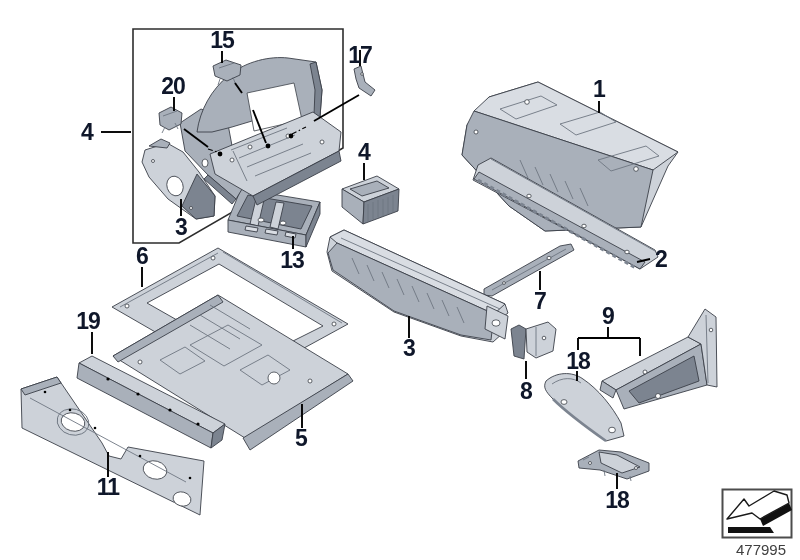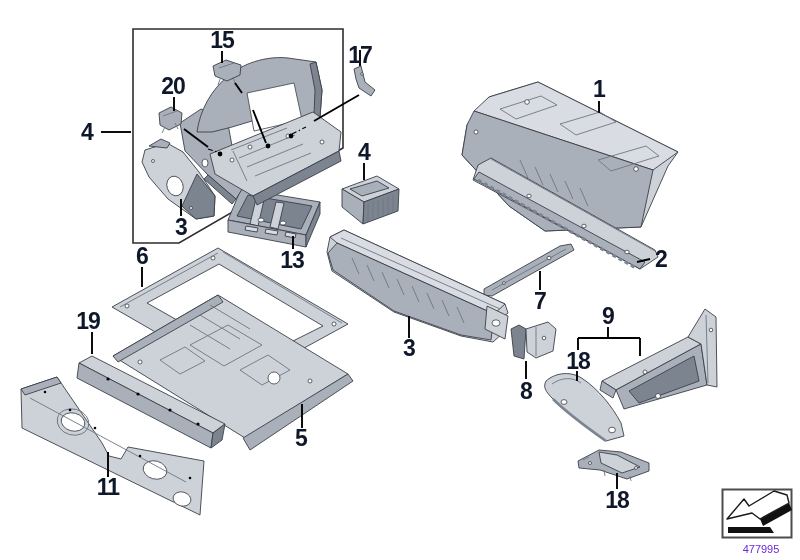--- a/index.html
+++ b/index.html
@@ -2,21 +2,21 @@
 <html><head>
 <meta charset="utf-8">
 <style>
   html,body{margin:0;padding:0;background:#fff}
   .stage{position:relative;width:800px;height:560px;background:#fff;overflow:hidden;
          font-family:"Liberation Sans",sans-serif}
   .stage svg{position:absolute;left:0;top:0;z-index:1}
   .callout{position:absolute;transform:translate(-50%,-50%);font-weight:700;font-size:23px;
            color:#0f172a;line-height:1;letter-spacing:-1px;z-index:2;cursor:pointer;user-select:none}
   .dno{position:absolute;left:761px;top:549px;transform:translate(-50%,-50%);
-       font-size:11px;color:#6d28d9;z-index:2;white-space:nowrap}
+       font-size:15px;color:#404040;z-index:2;white-space:nowrap}
   
   .f0{fill:#d9dde3;stroke:#3b4048;stroke-width:.9;stroke-linejoin:round}
   .f1{fill:#cdd2d9;stroke:#3b4048;stroke-width:.9;stroke-linejoin:round}
   .f2{fill:#a9b0ba;stroke:#3b4048;stroke-width:.9;stroke-linejoin:round}
   .f3{fill:#7c8490;stroke:#3b4048;stroke-width:.9;stroke-linejoin:round}
   .rib{fill:none;stroke:#6e7681;stroke-width:.9}
   .hole{fill:#fff;stroke:#3b4048;stroke-width:.8}
   .lead{stroke:#000;stroke-width:1.9;fill:none}
   .dash{stroke:#000;stroke-width:1.1;stroke-dasharray:5 2.5 1.5 2.5;fill:none}
   .dot{fill:#000;stroke:none}

